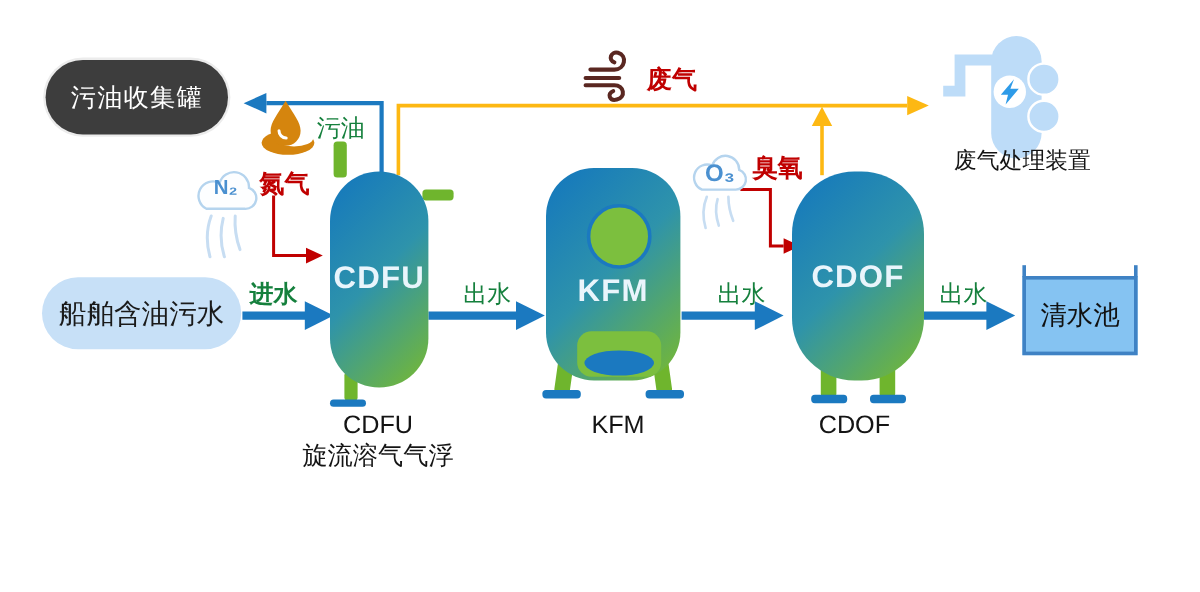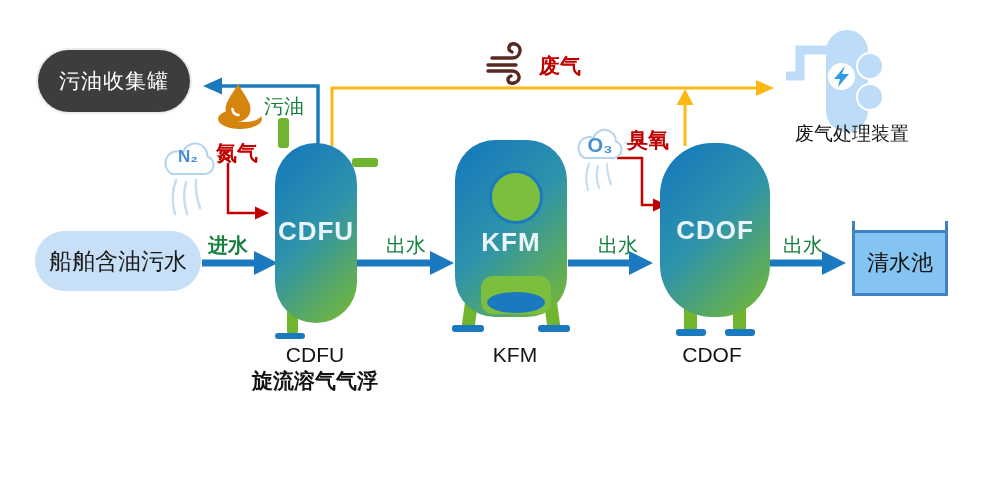--- a/index.html
+++ b/index.html
@@ -193,21 +193,21 @@
   <span class="lbl" style="left:618px;top:232px;">出水</span>
   <span class="lbl" style="left:803px;top:232px;">出水</span>
   <span class="lbl" style="left:284px;top:93px;">污油</span>
   <span class="lbl red" style="left:237px;top:139px;">氮气</span>
   <span class="lbl red" style="left:648px;top:126px;">臭氧</span>
   <span class="lbl red" style="left:560px;top:52px;">废气</span>
   <span class="gas-symbol" style="left:188px;top:147px;">N₂</span>
   <span class="gas-symbol" style="left:600px;top:134px;font-size:20px;">O₃</span>
 
   <span class="cap" style="left:315px;top:342px;">CDFU</span>
-  <span class="cap" style="left:315px;top:368px;font-weight:bold;">旋流溶气气浮</span>
+  <span class="cap" style="left:315px;top:368px;">旋流溶气气浮</span>
   <span class="cap" style="left:515px;top:342px;">KFM</span>
   <span class="cap" style="left:712px;top:342px;">CDOF</span>
 
   <div class="title">
     <span>▲</span>
   </div>
 
 </div>
 
 </body></html>

